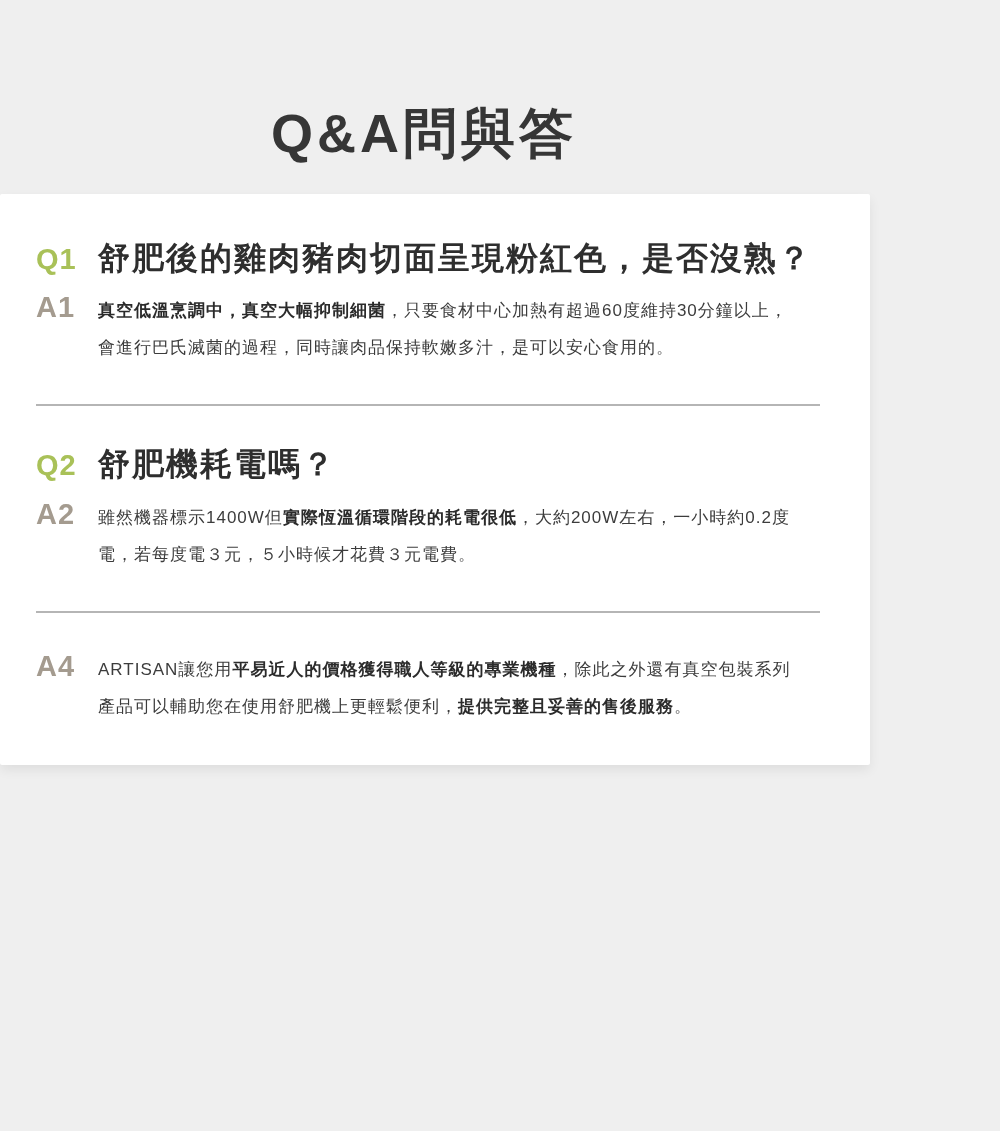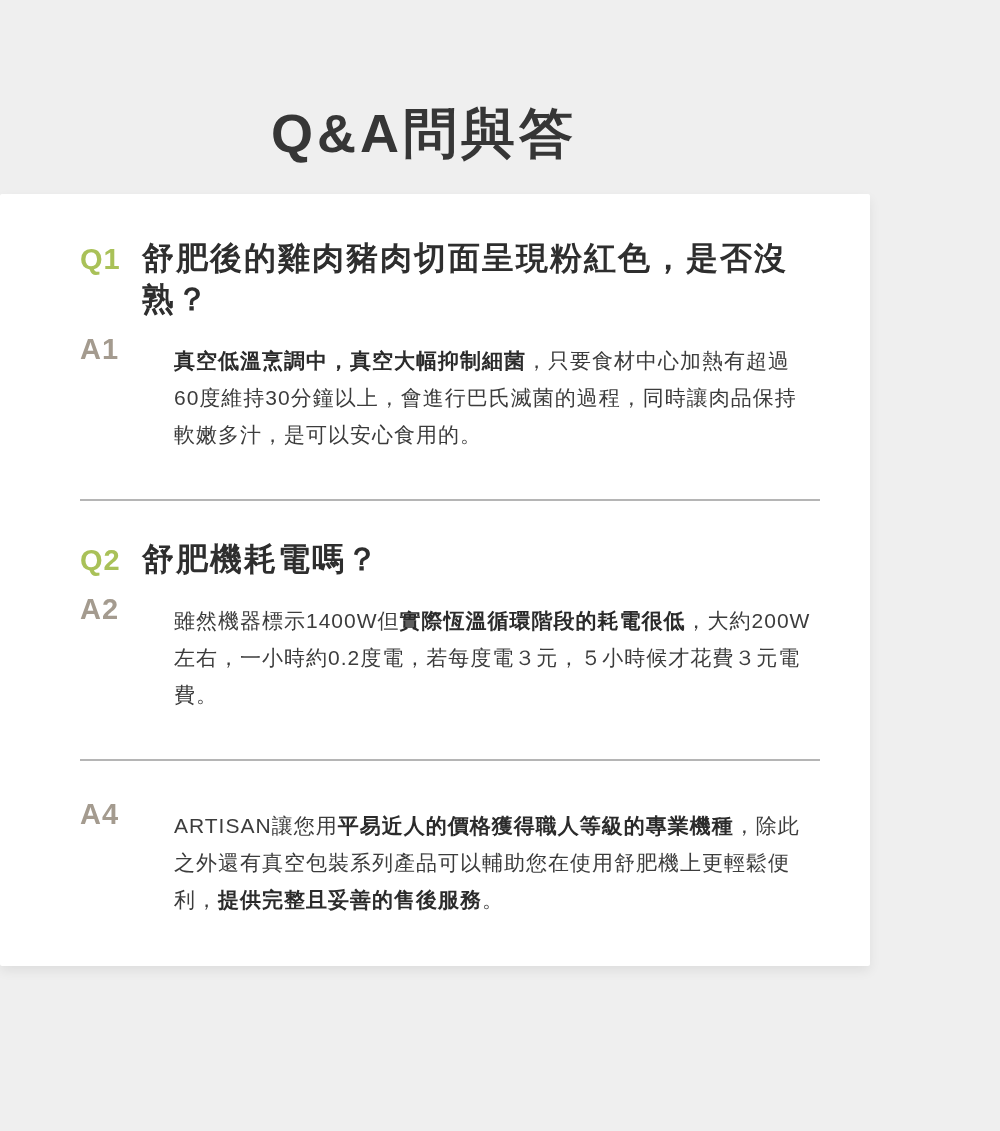--- a/index.html
+++ b/index.html
@@ -23,45 +23,45 @@
     color: #363636;
     letter-spacing: 4px;
     line-height: 1.2;
   }
   .qa-card {
     width: 870px;
     margin: 28px auto 0;
     background: #ffffff;
     border-radius: 2px;
     box-shadow: 0 5px 12px rgba(0,0,0,0.07);
-    padding: 44px 50px 40px 80px;
+    padding: 44px 50px 40px 36px;
   }
   .q-row { display: flex; align-items: baseline; }
-  .a-row { display: flex; align-items: flex-start; margin-top: 13px; gap: 24px; }
+  .a-row { display: flex; align-items: flex-start; margin-top: 13px; }
   .label-col {
     flex: 0 0 62px;
     font-size: 29px;
     font-weight: 700;
     letter-spacing: 1px;
     line-height: 1.2;
   }
   .q-label { color: #a9c158; }
   .a-label { color: #a49b8f; line-height: 1.1; }
   .q-text {
     margin: 0;
     font-size: 32px;
     font-weight: 700;
     color: #2e2e2e;
     letter-spacing: 2px;
     line-height: 1.3;
   }
   .a-text {
-    margin: 8px;
+    margin: 0;
     max-width: 706px;
-    font-size: 21px;
+    font-size: 17px;
     line-height: 37px;
     color: #3c3c3c;
     letter-spacing: 1px;
   }
   .a-text strong { font-weight: 700; color: #2b2b2b; }
   hr.divider {
     border: 0;
     border-top: 2px solid #b5b5b5;
     margin: 38px 0;
   }

